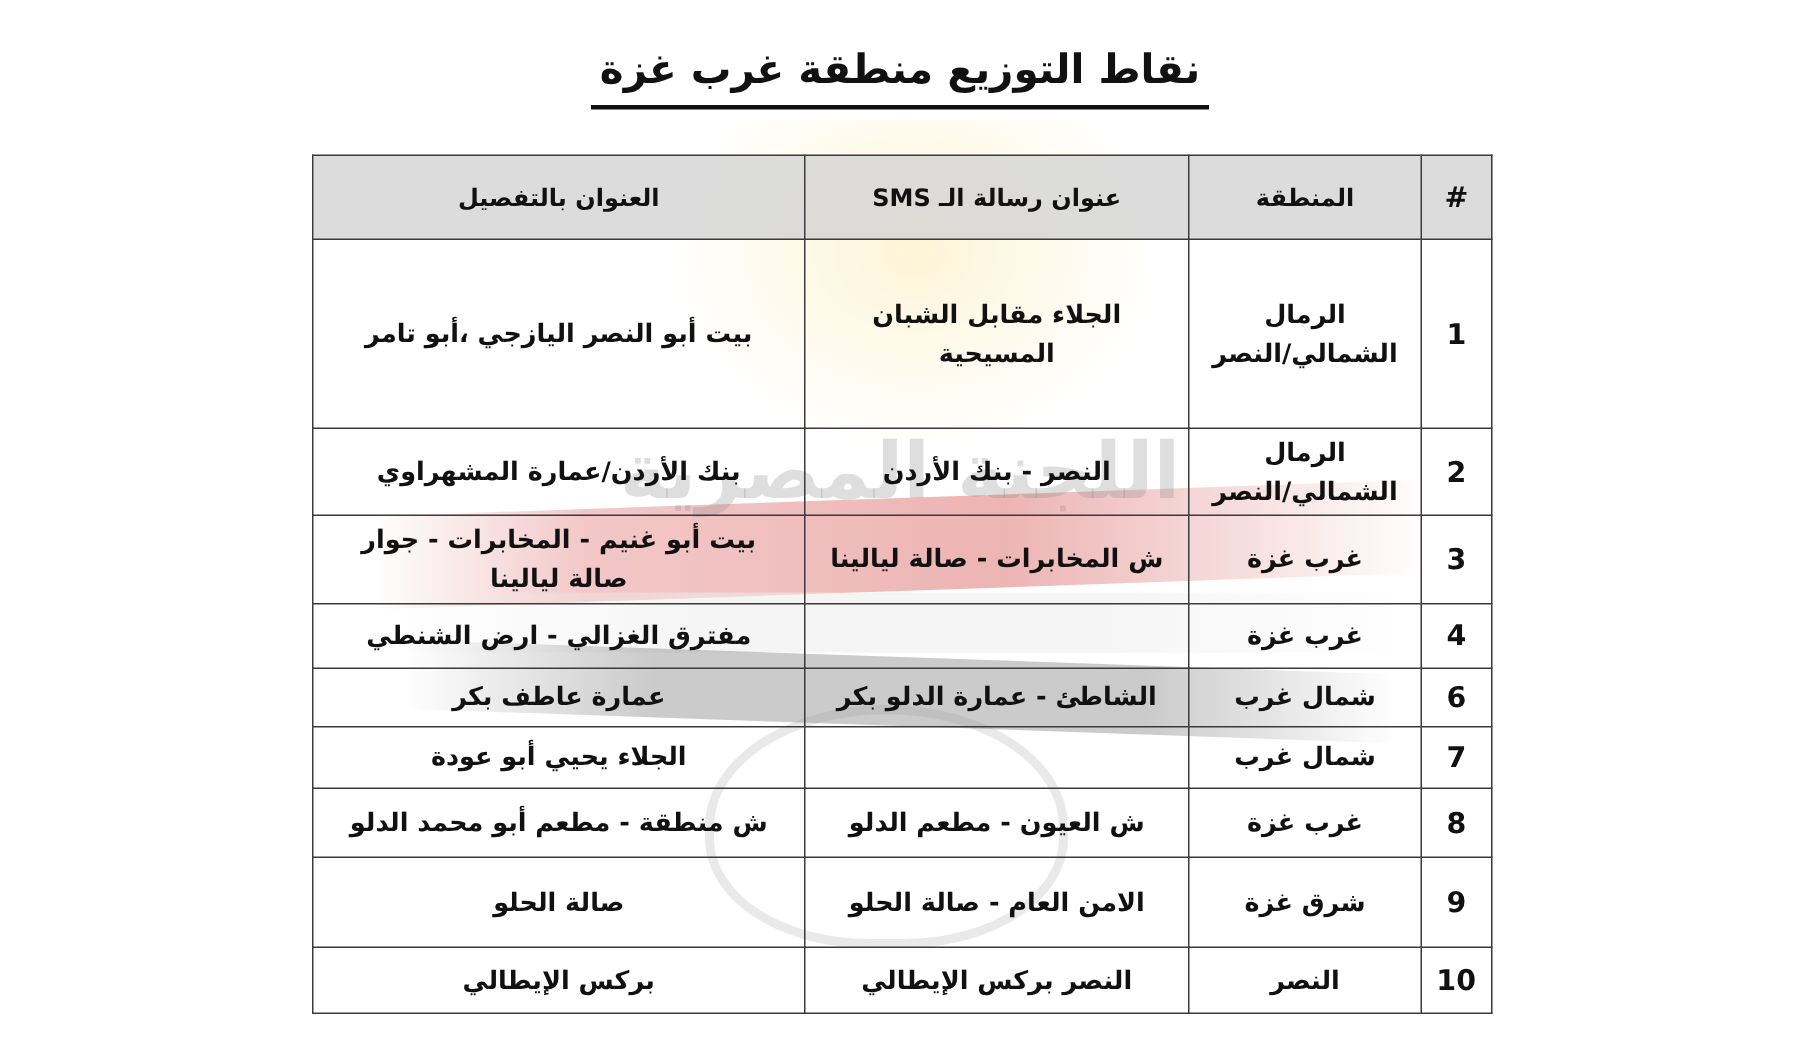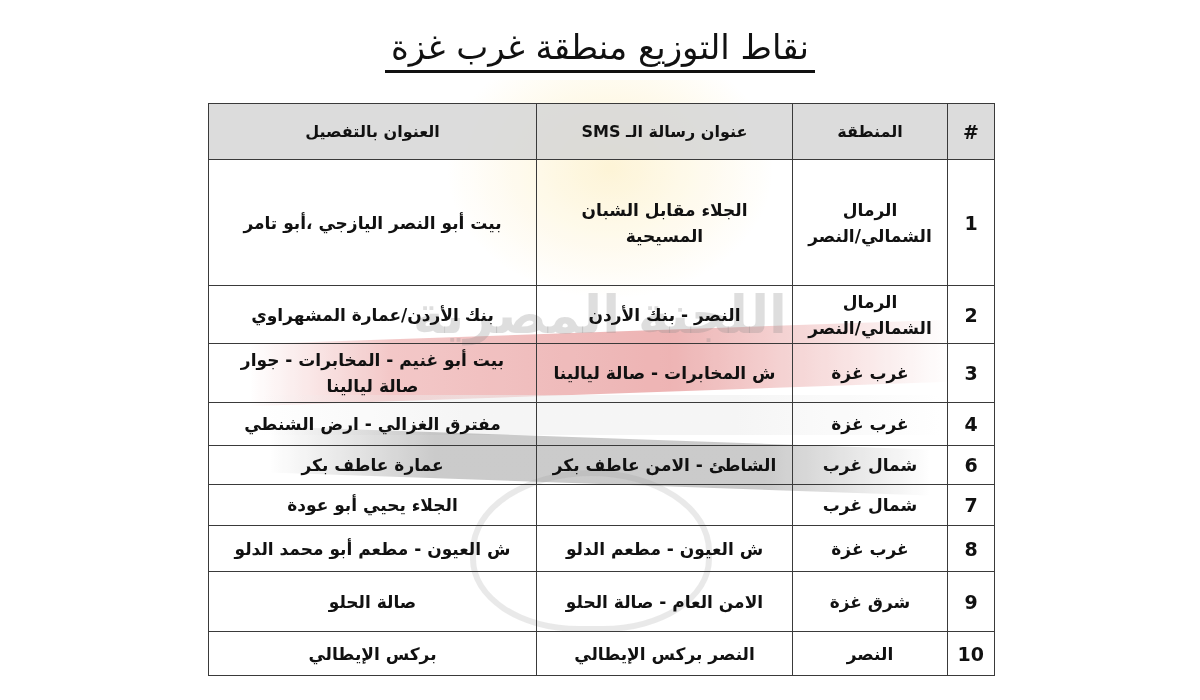--- a/index.html
+++ b/index.html
@@ -15,22 +15,22 @@
       font-family: "DejaVu Sans", sans-serif;
       color: #111111;
     }
     .page-title {
       position: absolute;
       top: 22px;
       left: 0;
       width: 1200px;
       text-align: center;
       direction: rtl;
-      font-size: 34px;
-      font-weight: normal;
+      font-size: 27px;
+      font-weight: bold;
       line-height: 50px;
     }
     .page-title span {
       display: inline-block;
       border-bottom: 3px solid #111;
       padding: 0 6px 0 6px;
       line-height: 46px;
     }
     
     .wm {
@@ -186,34 +186,34 @@
       </tr>
       <tr class="r4">
         <td class="num">4</td>
         <td>غرب غزة</td>
         <td></td>
         <td>مفترق الغزالي - ارض الشنطي</td>
       </tr>
       <tr class="r6">
         <td class="num">6</td>
         <td>شمال غرب</td>
-        <td>الشاطئ - الامن عاطف بكر</td>
+        <td>الشاطئ - عمارة الدلو بكر</td>
         <td>عمارة عاطف بكر</td>
       </tr>
       <tr class="r7">
         <td class="num">7</td>
         <td>شمال غرب</td>
         <td></td>
         <td>الجلاء يحيي أبو عودة</td>
       </tr>
       <tr class="r8">
         <td class="num">8</td>
         <td>غرب غزة</td>
         <td>ش العيون - مطعم الدلو</td>
-        <td>ش العيون - مطعم أبو محمد الدلو</td>
+        <td>ش منطقة - مطعم أبو محمد الدلو</td>
       </tr>
       <tr class="r9">
         <td class="num">9</td>
         <td>شرق غزة</td>
         <td>الامن العام - صالة الحلو</td>
         <td>صالة الحلو</td>
       </tr>
       <tr class="r10">
         <td class="num">10</td>
         <td>النصر</td>

